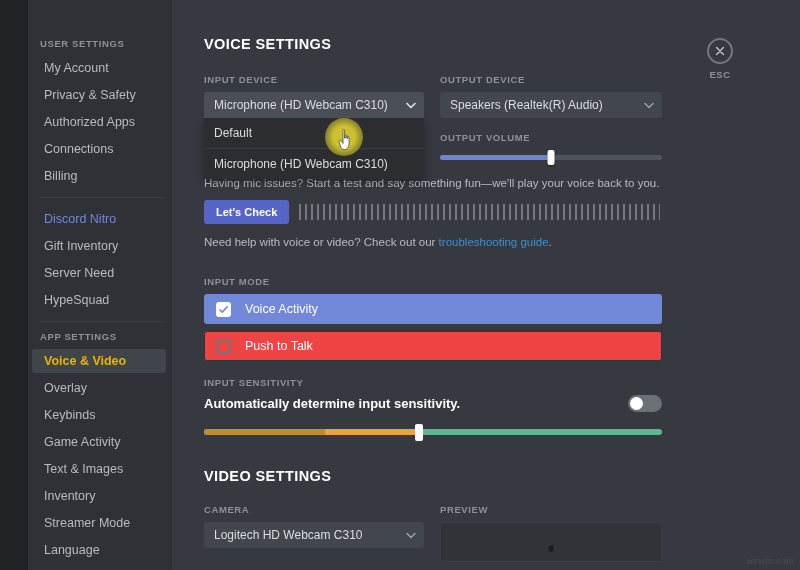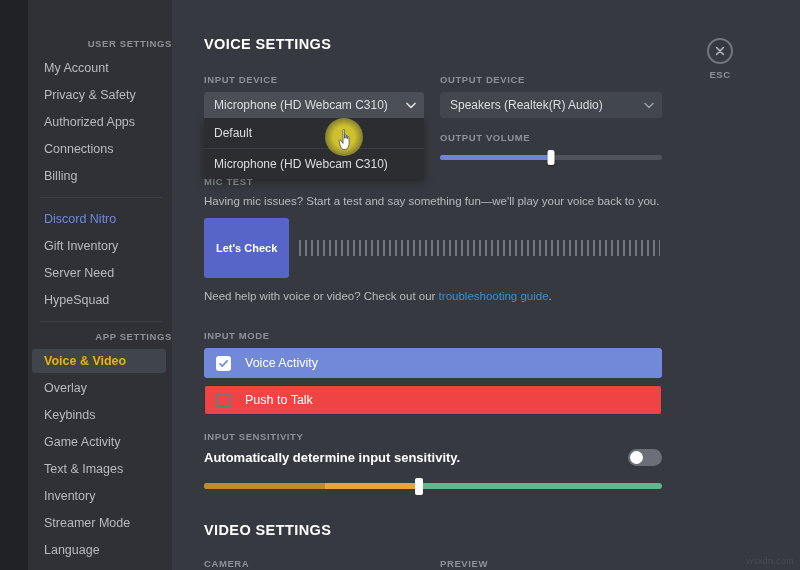--- a/index.html
+++ b/index.html
@@ -32,21 +32,20 @@
     padding-top: 38px;
     box-sizing: border-box;
   }
   .side-header {
     color: #8e9297;
     font-size: 9.5px;
     font-weight: bold;
     letter-spacing: .6px;
     text-transform: uppercase;
     padding: 0 0 7px 12px;
-    text-align: right;
   }
   .side-item {
     display: block;
     color: #b9bbbe;
     font-size: 12.5px;
     line-height: 14px;
     padding: 5px 10px 5px 12px;
     margin: 0 6px 3px 4px;
     border-radius: 3px;
     cursor: pointer;
@@ -158,21 +157,21 @@
   }
   .desc a, .link { color: #3d8fd1; text-decoration: none; cursor: pointer; }
   .mic-row { display: flex; align-items: center; gap: 10px; }
   .btn-primary {
     background: #5865c8;
     color: #ffffff;
     font-size: 11px;
     font-weight: bold;
     border: none;
     border-radius: 3px;
-    padding: 24px 12px;
+    padding: 6px 12px;
     cursor: pointer;
   }
   .mic-bars {
     flex: 1;
     height: 16px;
     background-image: repeating-linear-gradient(
       to right,
       #72767d 0px, #72767d 2px,
       transparent 2px, transparent 6px);
   }
@@ -392,21 +391,20 @@
           <div class="slider-wrap">
             <div class="slider-track"></div>
             <div class="slider-fill" id="ov-fill" style="width: 50%;"></div>
             <div class="slider-knob" id="ov-knob" style="left: 50%;"></div>
           </div>
         </div>
       </div>
     </div>
 
     <div style="width:456px; margin-top:22px;">
-      <div class="sec-label">MIC TEST</div>
       <div class="desc">Having mic issues? Start a test and say something fun—we'll play your voice back to you.</div>
       <div class="mic-row">
         <button class="btn-primary">Let's Check</button>
         <div class="mic-bars"></div>
       </div>
       <div class="desc" style="margin-top:11px; margin-bottom:0;">
         <span>Need help with voice or video? Check out our </span><a class="link">troubleshooting guide</a><span>.</span>
       </div>
     </div>
 

